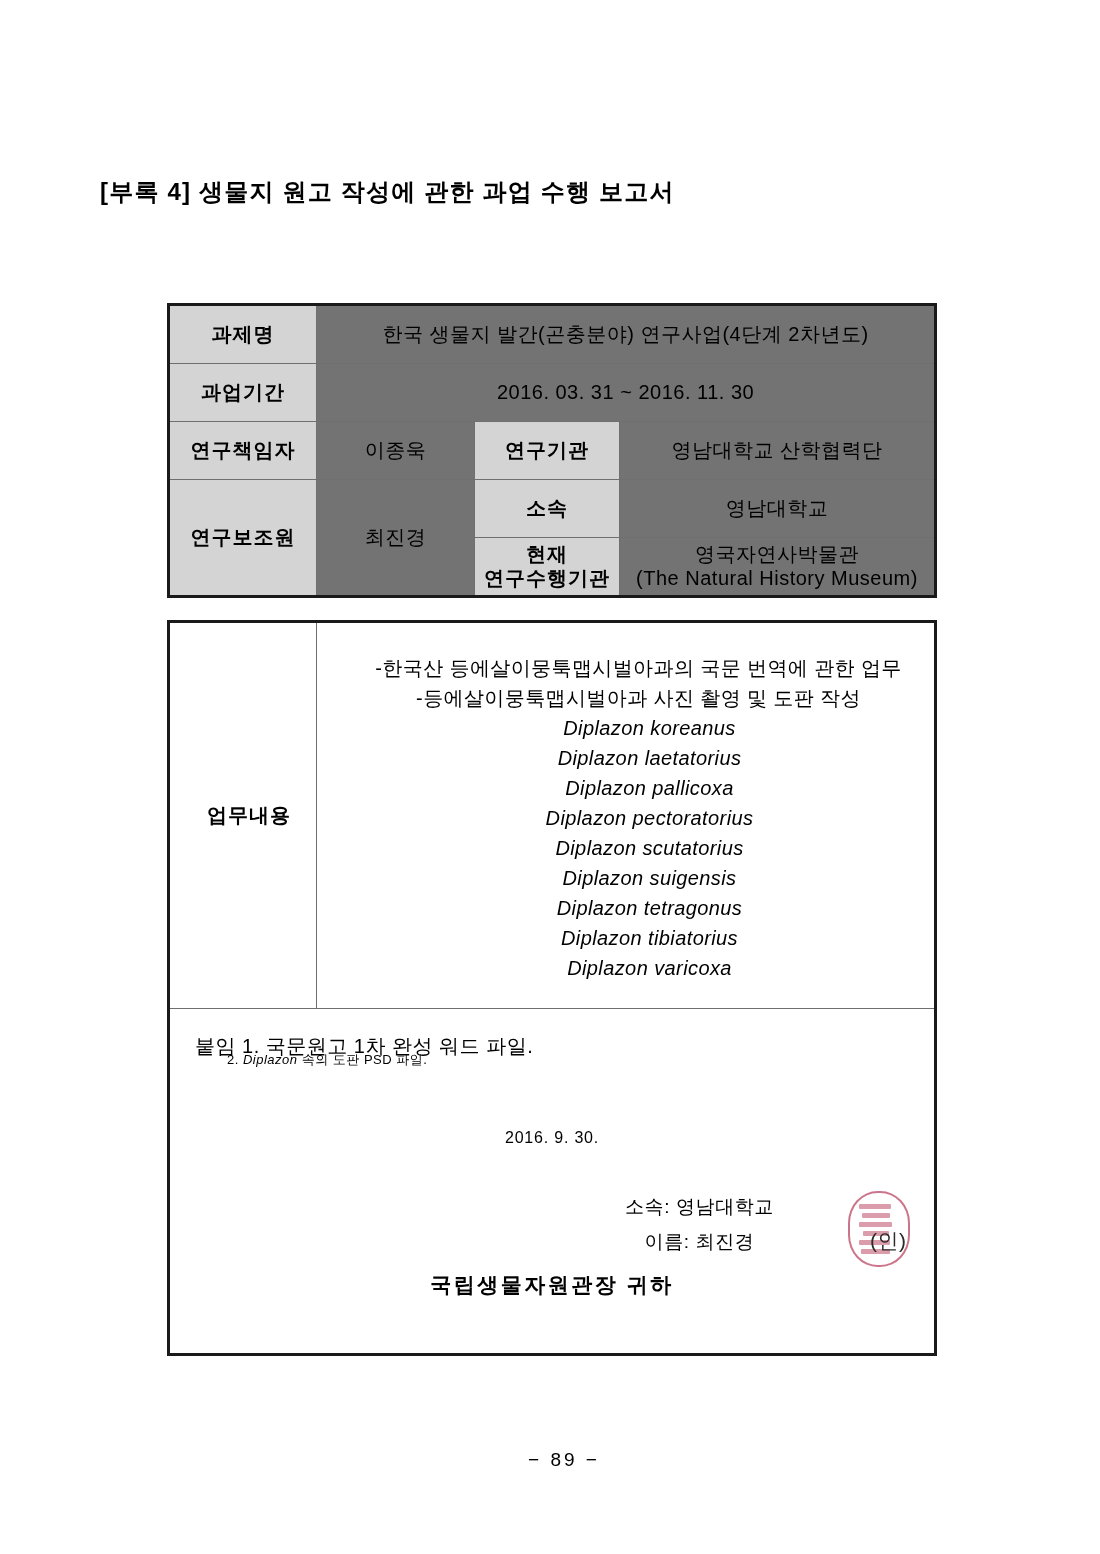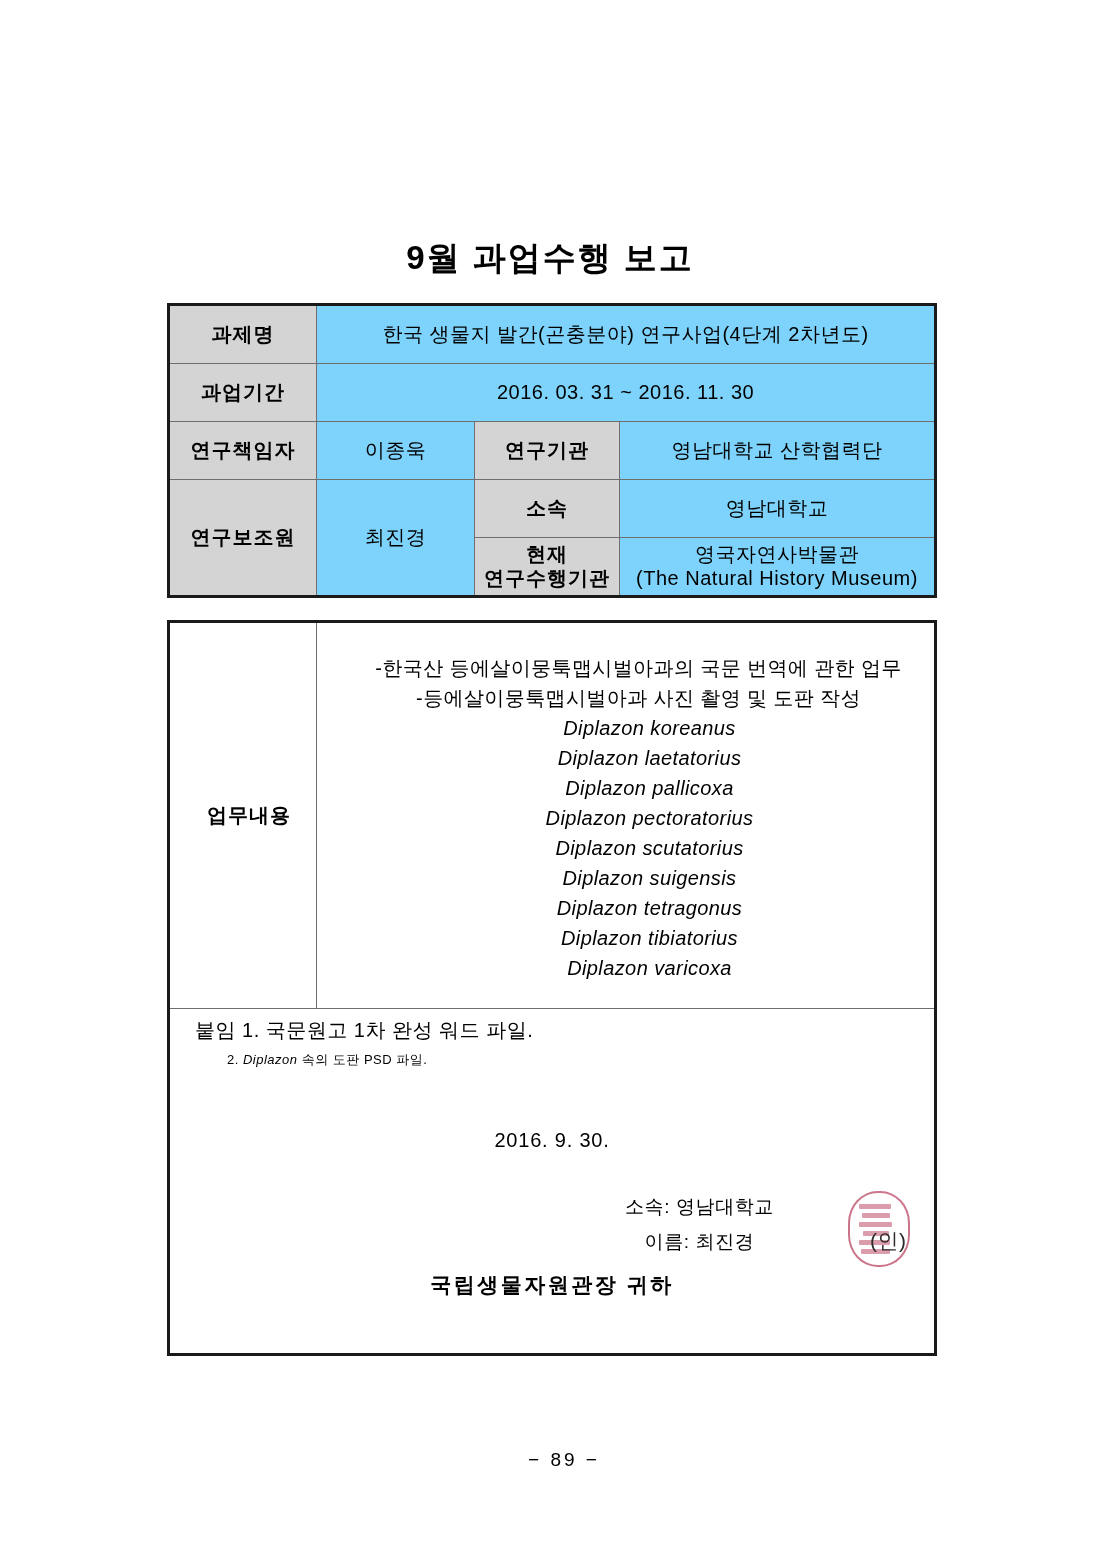--- a/index.html
+++ b/index.html
@@ -56,21 +56,21 @@
     vertical-align: middle;
     font-size: 20px;
     text-align: center;
   }
   .hdr {
     background: #d4d4d4;
     font-weight: bold;
     letter-spacing: 1px;
   }
   .val {
-    background: #7dd3fc;
+    background: #737373;
     letter-spacing: 0.5px;
   }
 
   
   #table-info {
     left: 167px;
     top: 303px;
     width: 767px;
   }
   #table-info td { height: 57px; }
@@ -121,41 +121,41 @@
   .foot-cell {
     text-align: left;
     vertical-align: top;
     position: relative;
     padding: 0 !important;
     height: 344px;
   }
   .attach-1 {
     position: absolute;
     left: 25px;
-    top: 8px;
+    top: 24px;
     font-size: 20px;
     letter-spacing: 0.5px;
     white-space: nowrap;
   }
   .attach-2 {
     position: absolute;
     left: 57px;
     top: 42px;
     font-size: 13px;
     letter-spacing: 0.5px;
     white-space: nowrap;
   }
   .attach-2 .ital { font-style: italic; }
   .sign-date {
     position: absolute;
     left: 0;
     right: 0;
     top: 120px;
     text-align: center;
-    font-size: 20px;
+    font-size: 16px;
     letter-spacing: 0.8px;
   }
   .signer {
     position: absolute;
     left: 455px;
     top: 180px;
     font-size: 19px;
     line-height: 1.85;
     letter-spacing: 0.6px;
     white-space: nowrap;
@@ -231,21 +231,21 @@
     font-size: 19px;
     letter-spacing: 3px;
     margin-left: 28px;
   }
 </style>
 </head>
 <body>
 
 <div class="page">
 
-  <div class="doc-title">9월 과업수행 보고</div>
+  <div class="appendix-line">[부록 4] 생물지 원고 작성에 관한 과업 수행 보고서</div>
 
   <table class="tbl" id="table-info">
     <colgroup>
       <col style="width:148px">
       <col style="width:158px">
       <col style="width:145px">
       <col style="width:316px">
     </colgroup>
     <tbody>
       <tr>

